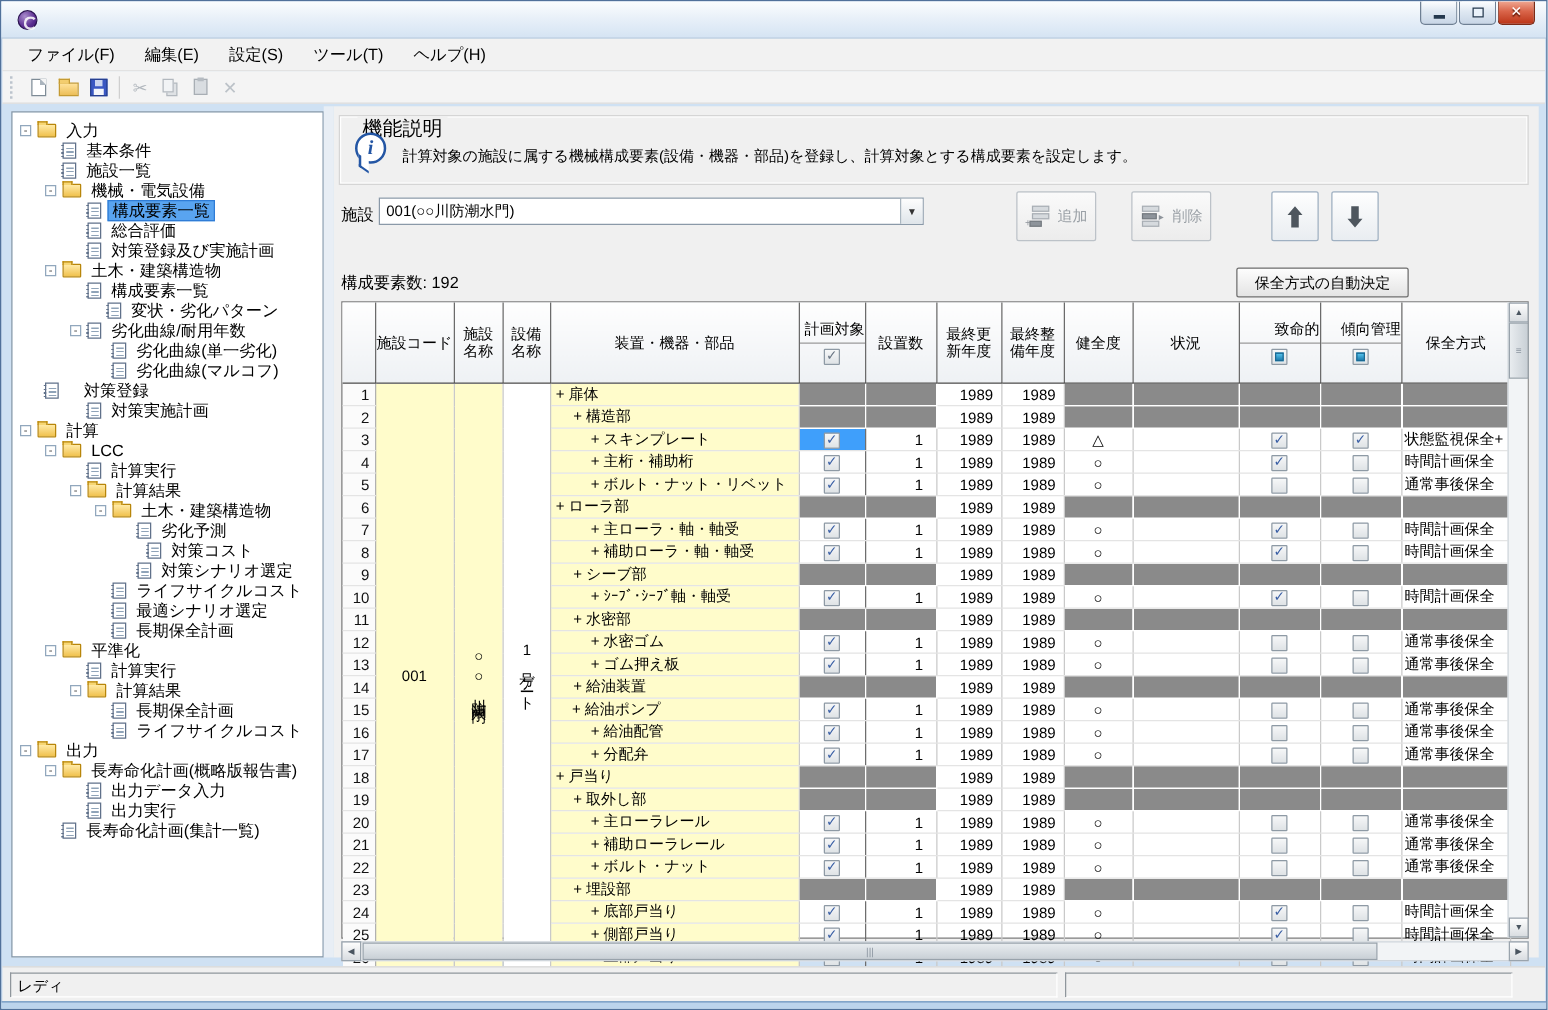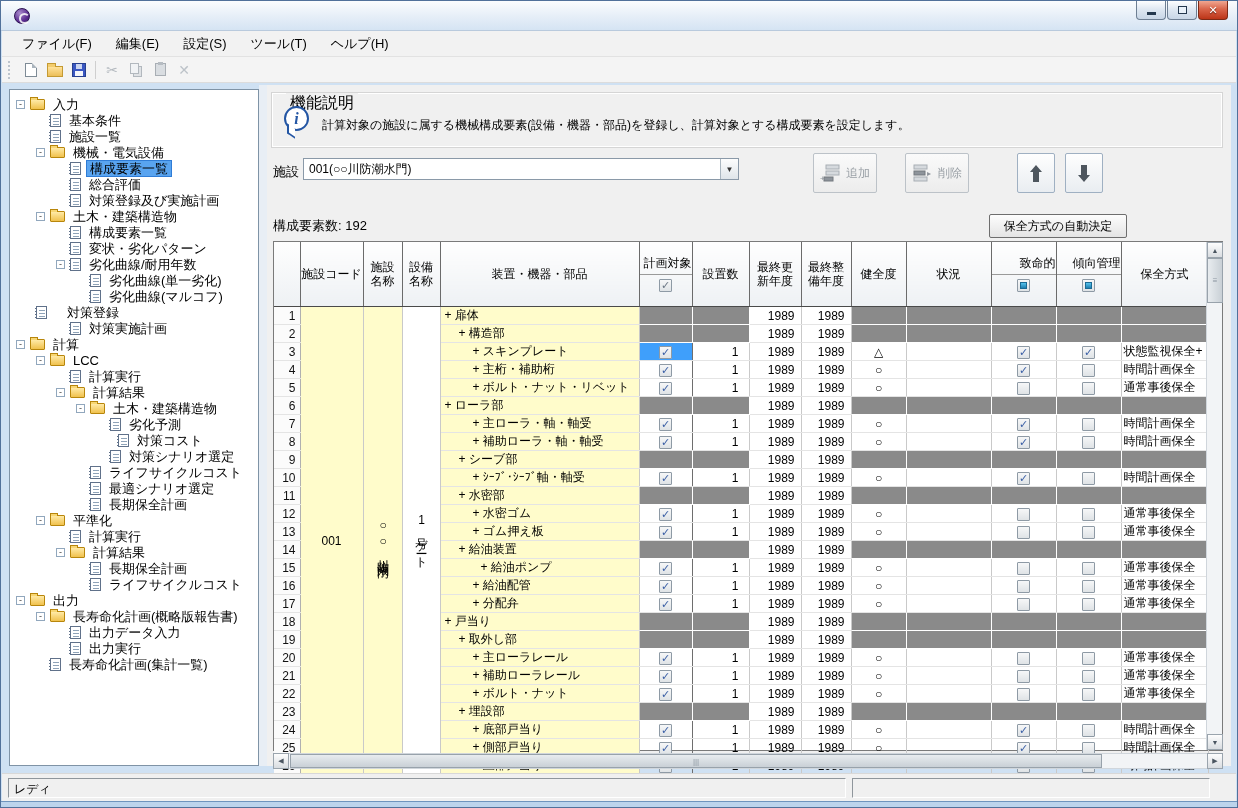--- a/index.html
+++ b/index.html
@@ -249,21 +249,21 @@
       <div class="trow" style="padding-left: 26px;">
         <span class="xbox">-</span>
         <span class="fold"></span>
         <span class="tlabel">土木・建築構造物</span>
       </div>
       <div class="trow" style="padding-left: 46px;">
         <span class="xgap"></span>
         <span class="doc"></span>
         <span class="tlabel">構成要素一覧</span>
       </div>
-      <div class="trow" style="padding-left: 46px;">
+      <div class="trow" style="padding-left: 46px; margin-left: 16px;">
         <span class="xgap"></span>
         <span class="doc"></span>
         <span class="tlabel">変状・劣化パターン</span>
       </div>
       <div class="trow" style="padding-left: 46px;">
         <span class="xbox">-</span>
         <span class="doc"></span>
         <span class="tlabel">劣化曲線/耐用年数</span>
       </div>
       <div class="trow" style="padding-left: 66px;">
@@ -678,21 +678,21 @@
               <td class="yr">1989</td>
               <td class="yr">1989</td>
               <td class="g"></td>
               <td class="g"></td>
               <td class="g"></td>
               <td class="g"></td>
               <td class="g"></td>
             </tr>
             <tr>
               <td class="num">15</td>
-              <td class="dev"><span style="padding-left:40px">+ 給油ポンプ</span></td>
+              <td class="dev"><span style="padding-left:17px">+ 給油ポンプ</span></td>
               <td class="plan"><span class="cbx on">✓</span></td>
               <td class="qty">1</td>
               <td class="yr">1989</td>
               <td class="yr">1989</td>
               <td class="hl">○</td>
               <td class="st"></td>
               <td class="ckc"><span class="cbx"></span></td>
               <td class="ckc"><span class="cbx"></span></td>
               <td class="mt">通常事後保全</td>
             </tr>

